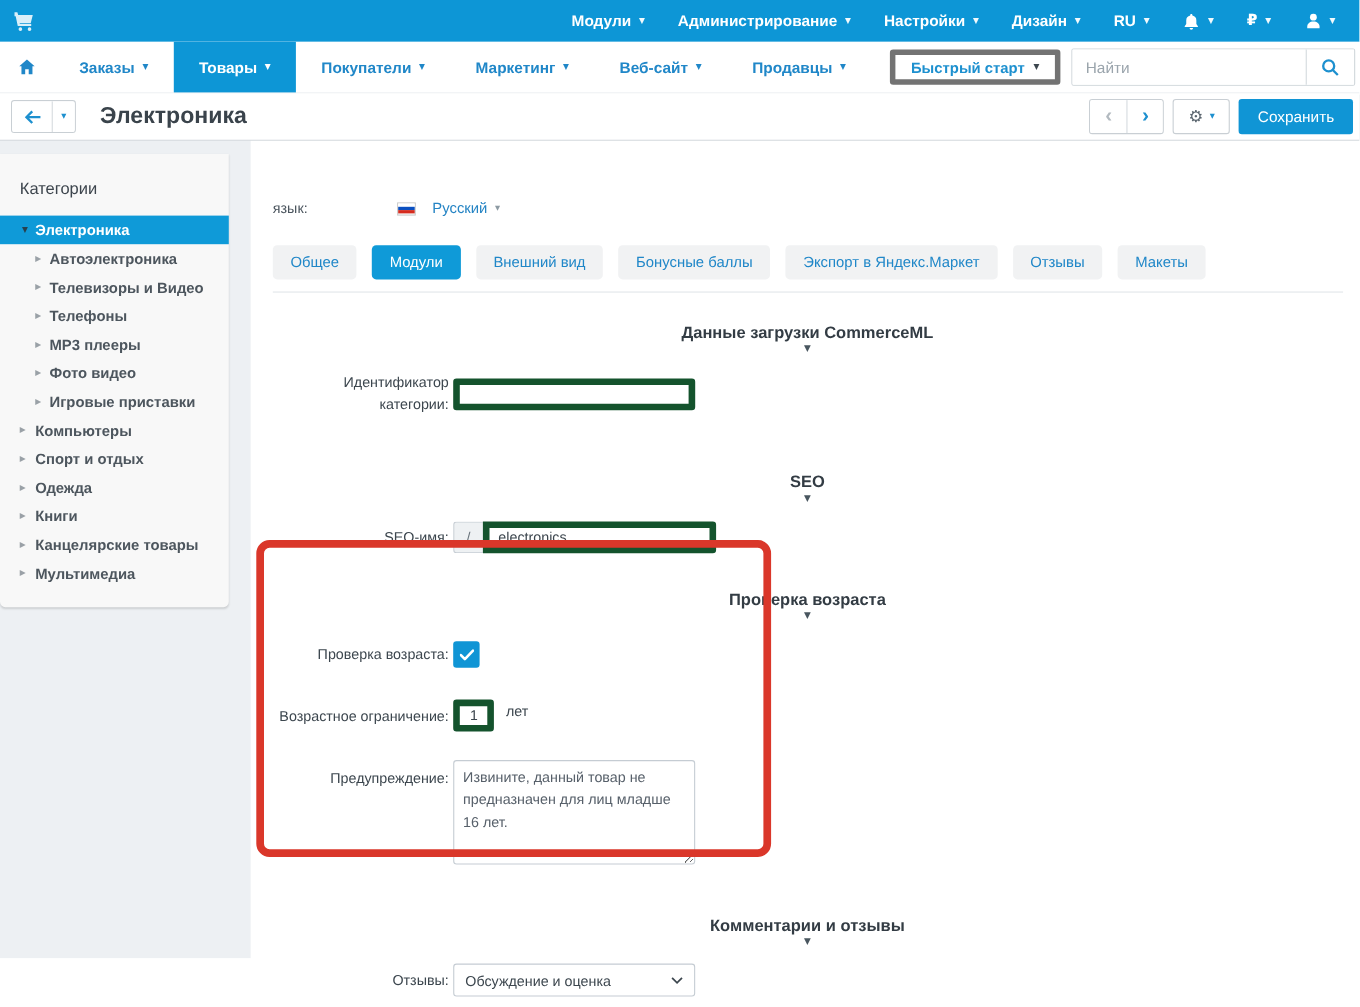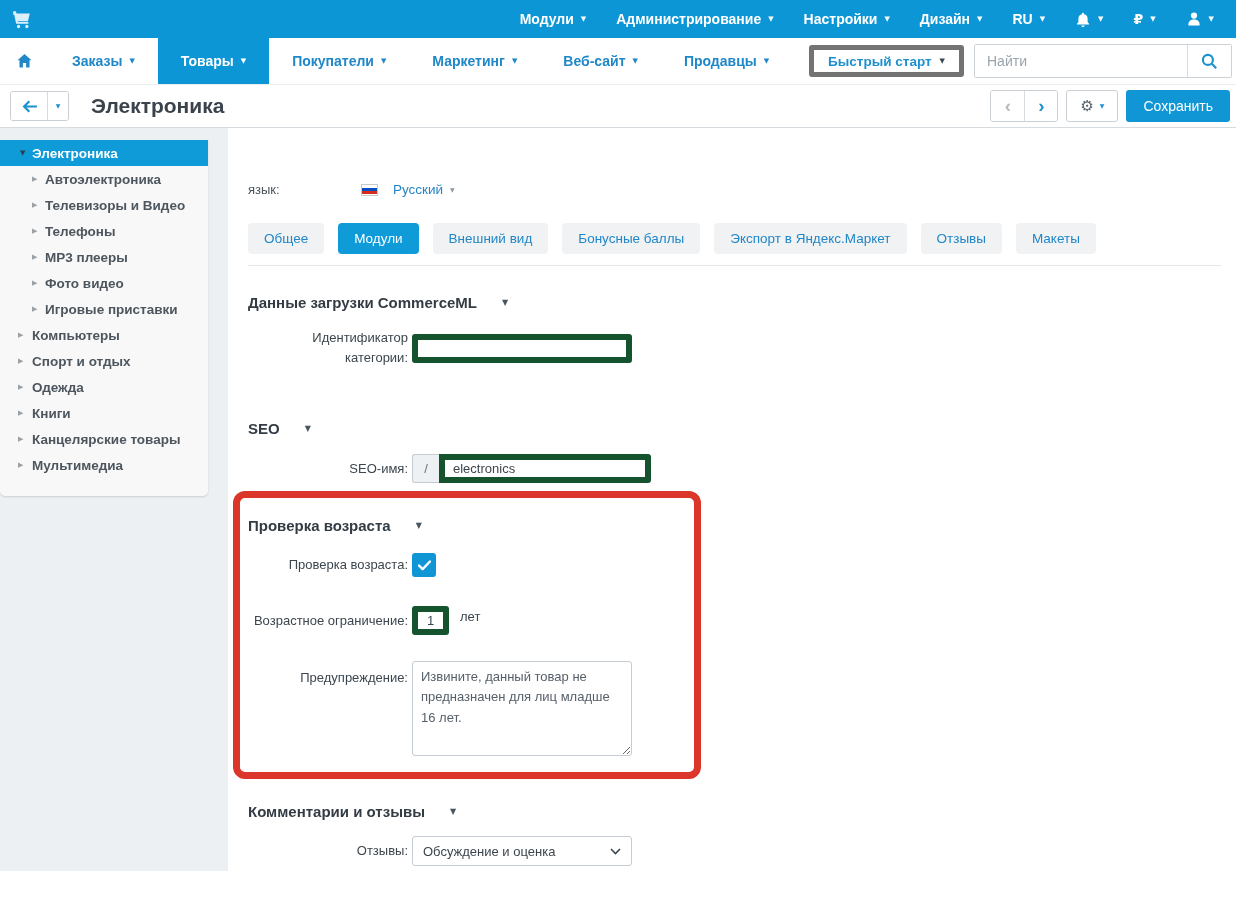--- a/index.html
+++ b/index.html
@@ -103,22 +103,22 @@
     font-size:13.5px; cursor:pointer; }
   .lang-value .caret { color:#8d9aa3; font-size:6px; }
 
   .tabs-row { margin-top:26px; display:flex; gap:14px; }
   .tab { height:31px; padding:0 16px; display:flex; align-items:center;
     background:#f1f2f3; border-radius:4px; color:#2087c8; font-size:13.5px;
     cursor:pointer; white-space:nowrap; }
   .tab.active { background:#0f9ad8; color:#fff; }
   .tabs-divider { margin-top:11px; height:0; border-bottom:1px solid #e1e6ea; width:973px; }
 
-  .section-h { display:flex; align-items:center; gap:25px; font-size:15px;
-    font-weight:bold; color:#333c44; cursor:pointer; }
+  .section-h { display:flex; align-items:center; gap:2px; font-size:15px;
+    font-weight:bold; color:#333c44; cursor:pointer;flex-direction:column; }
   .section-h .caret { color:#49565f; font-size:8px; }
 
   .field-row { display:flex; align-items:center; }
   .field-label { width:160px; margin-right:4px; text-align:right; font-size:13px;
     color:#3c464e; line-height:1.55; }
   .txt-input { height:29px; border:6px solid #14532d; border-radius:3px;
     padding:0 8px; font-size:13px; color:#3c464e; outline:none; background:#fff;
     font-family:"Liberation Sans",sans-serif; }
   .w220 { width:220px; }
   .input-group { display:flex; }
@@ -270,20 +270,21 @@
       <span class="gear-glyph">⚙</span>
       <span class="caret">▼</span>
     </button>
     <button class="save-btn">Сохранить</button>
   </div>
 </div>
 
 <div class="page">
   <div class="left-col">
     <aside class="sidebar">
+      <div class="sb-header">Категории</div>
       <div class="sb-item root active">
         <span class="tri" style="left:20px;">▼</span>
         <span class="lbl">Электроника</span>
       </div>
       <div class="sb-item child">
         <span class="tri">▶</span>
         <span class="lbl">Автоэлектроника</span>
       </div>
       <div class="sb-item child">
         <span class="tri">▶</span>

